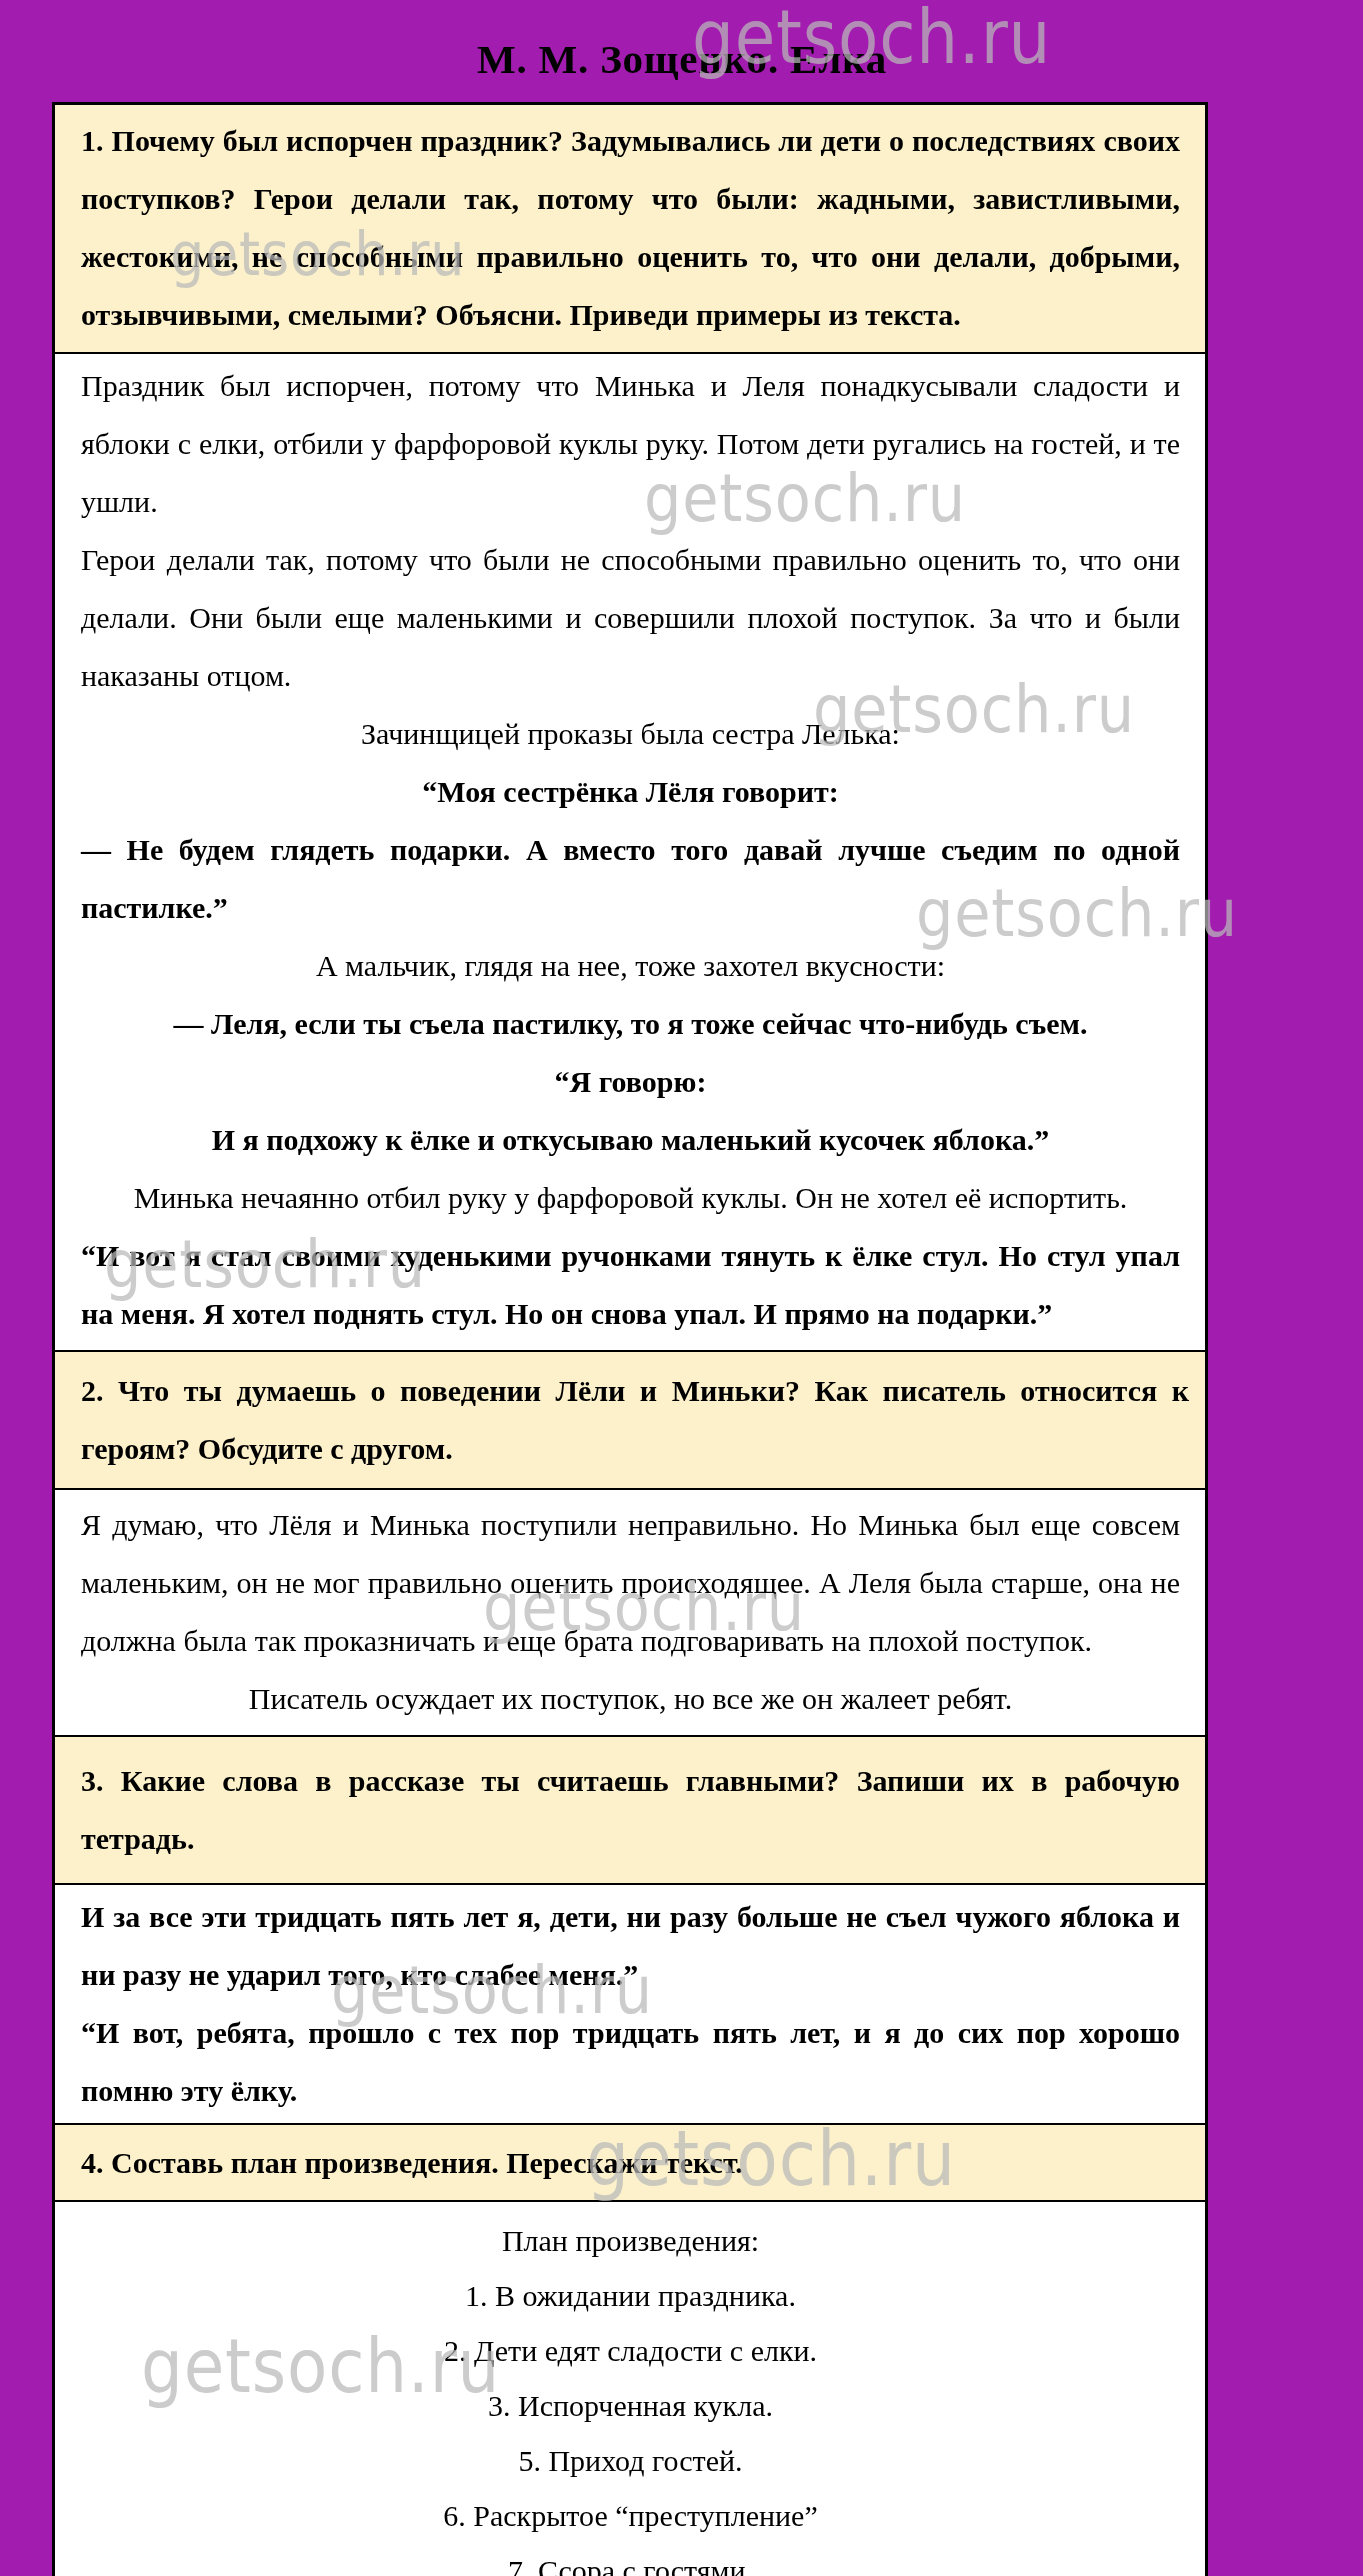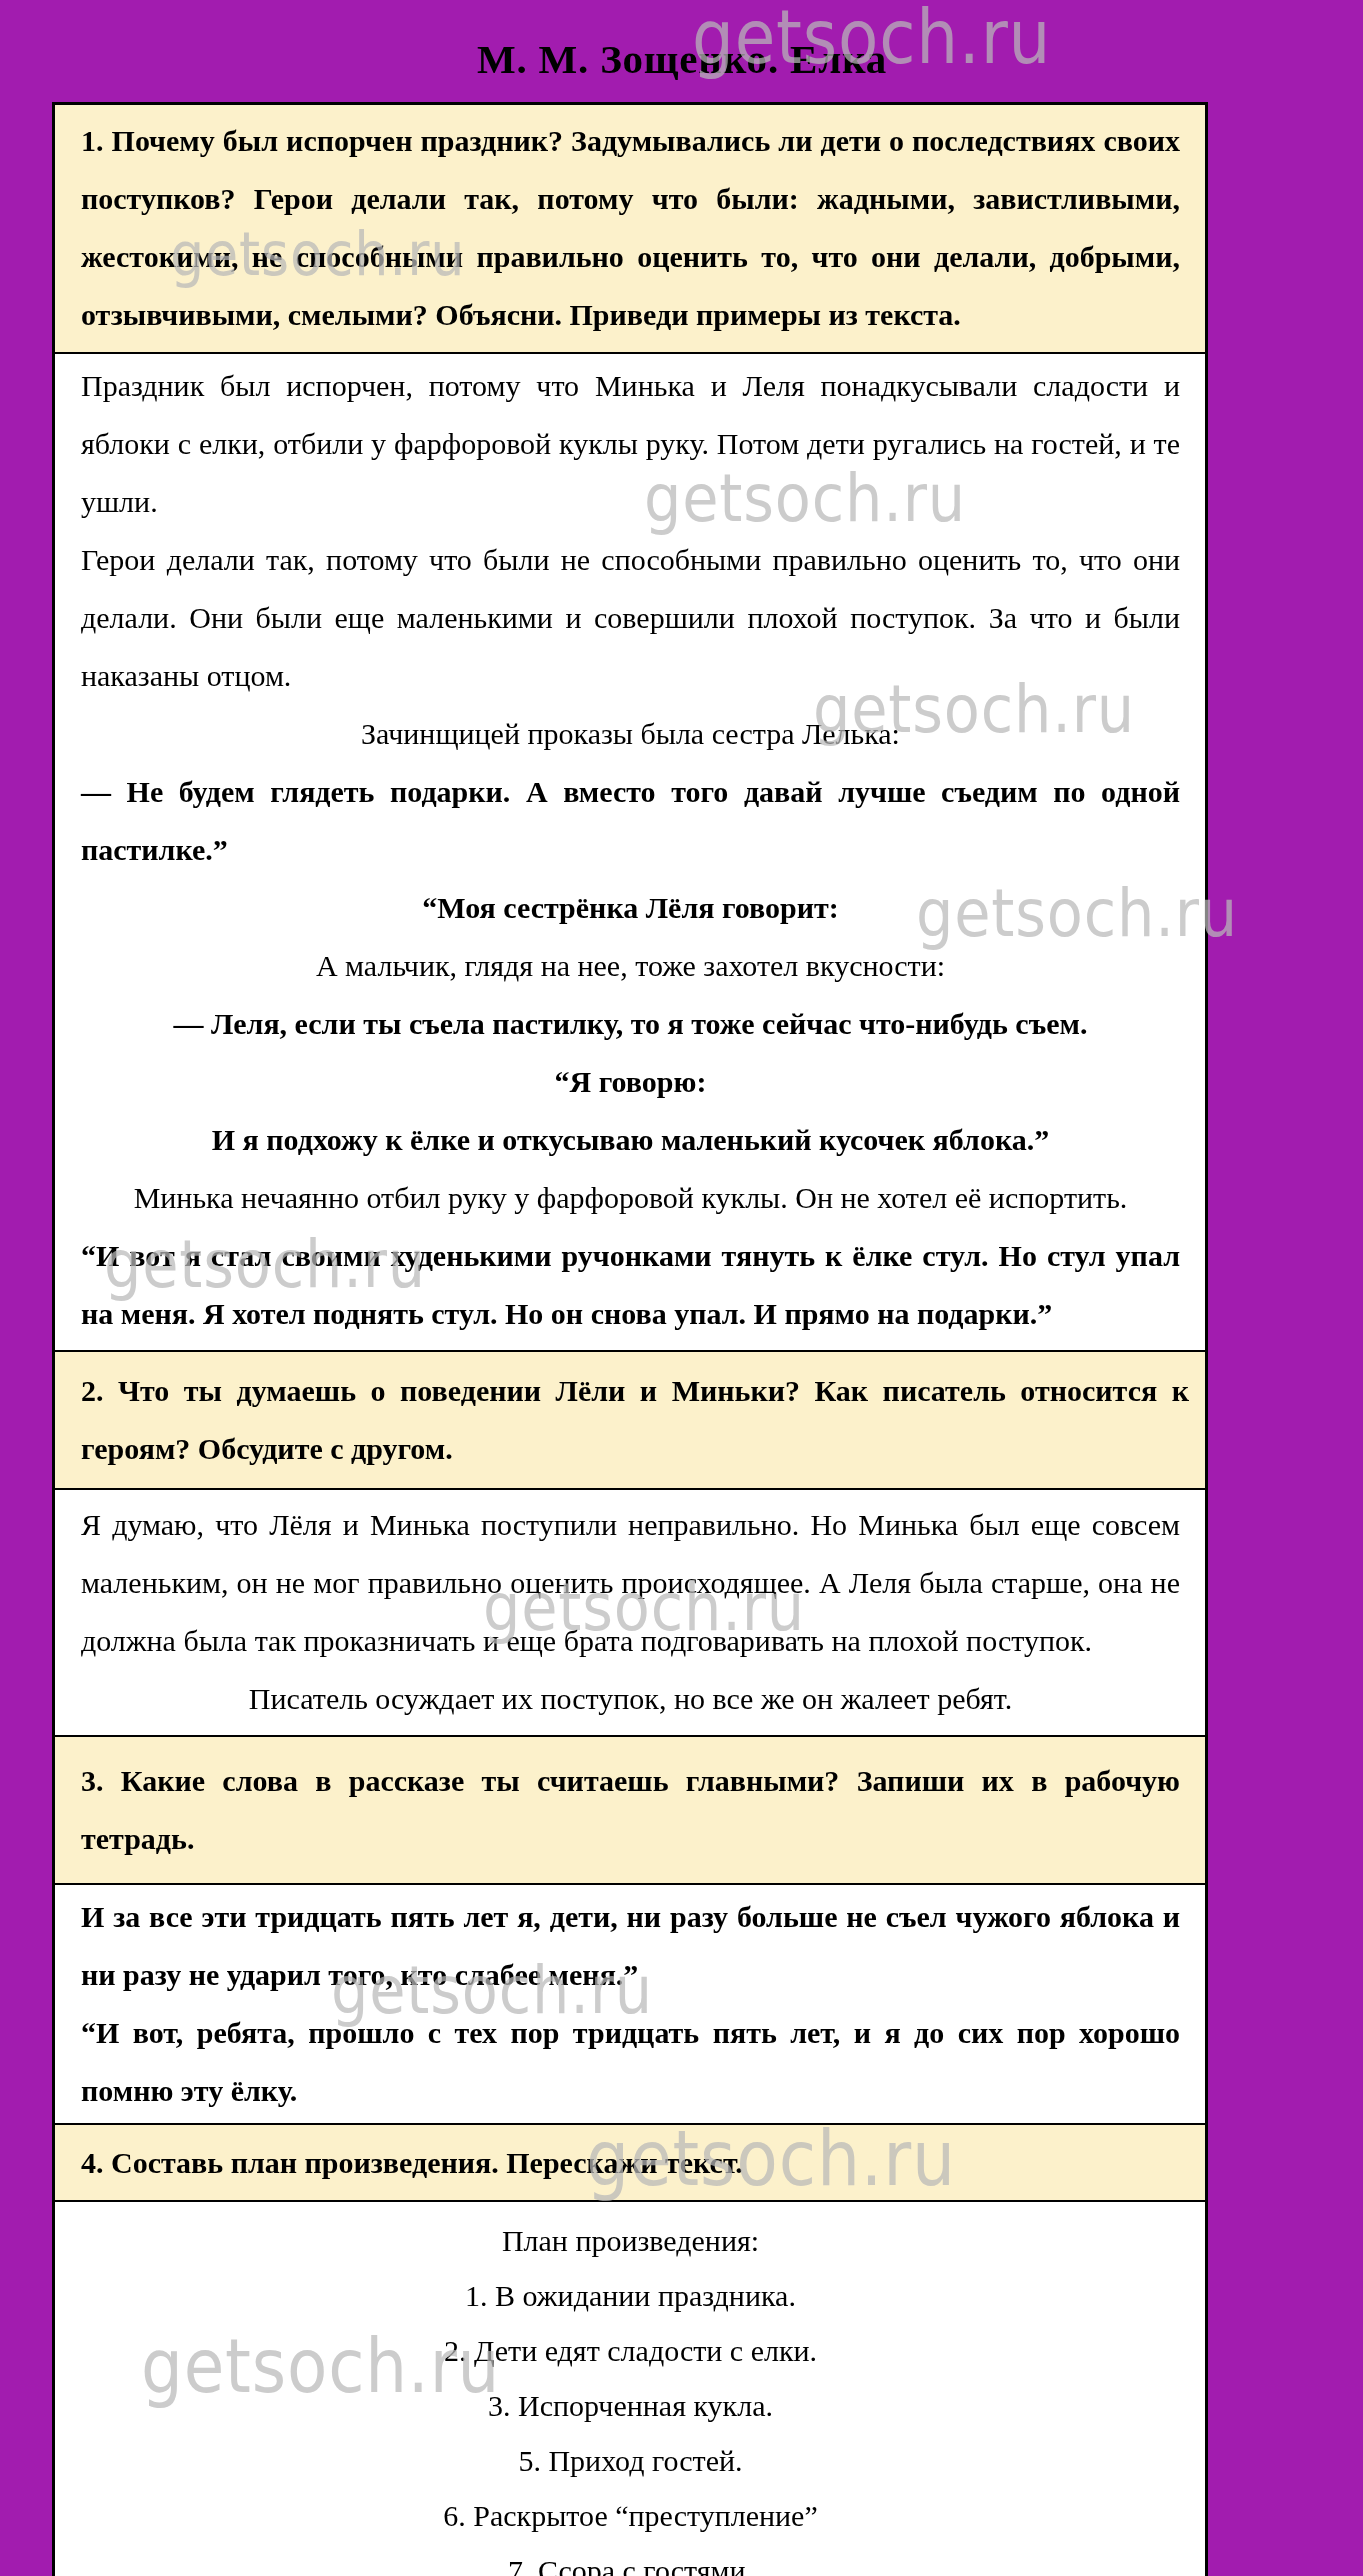--- a/index.html
+++ b/index.html
@@ -127,22 +127,22 @@
 
     <div class="row q row-q1">
       <p>1. Почему был испорчен праздник? Задумывались ли дети о последствиях своих поступков? Герои делали так, потому что были: жадными, завистливыми, жестокими, не способными правильно оценить то, что они делали, добрыми, отзывчивыми, смелыми? Объясни. Приведи примеры из текста.</p>
       <span class="wm wm-q1">getsoch.ru</span>
     </div>
 
     <div class="row a row-a1">
       <p>Праздник был испорчен, потому что Минька и Леля понадкусывали сладости и яблоки с елки, отбили у фарфоровой куклы руку. Потом дети ругались на гостей, и те ушли.</p>
       <p>Герои делали так, потому что были не способными правильно оценить то, что они делали. Они были еще маленькими и совершили плохой поступок. За что и были наказаны отцом.</p>
       <p class="no-justify">Зачинщицей проказы была сестра Лелька:</p>
+      <p class="bold no-justify">“Моя сестрёнка Лёля говорит:</p>
       <p class="bold">— Не будем глядеть подарки. А вместо того давай лучше съедим по одной пастилке.”</p>
-      <p class="bold no-justify">“Моя сестрёнка Лёля говорит:</p>
       <p class="no-justify">А мальчик, глядя на нее, тоже захотел вкусности:</p>
       <p class="bold no-justify">— Леля, если ты съела пастилку, то я тоже сейчас что-нибудь съем.</p>
       <p class="bold no-justify">“Я говорю:</p>
       <p class="bold no-justify">И я подхожу к ёлке и откусываю маленький кусочек яблока.”</p>
       <p class="no-justify">Минька нечаянно отбил руку у фарфоровой куклы. Он не хотел её испортить.</p>
       <p class="bold">“И вот я стал своими худенькими ручонками тянуть к ёлке стул. Но стул упал на меня. Я хотел поднять стул. Но он снова упал. И прямо на подарки.”</p>
       <span class="wm wm-a1-1">getsoch.ru</span>
       <span class="wm wm-a1-2">getsoch.ru</span>
       <span class="wm wm-a1-3">getsoch.ru</span>
       <span class="wm wm-a1-4">getsoch.ru</span>

